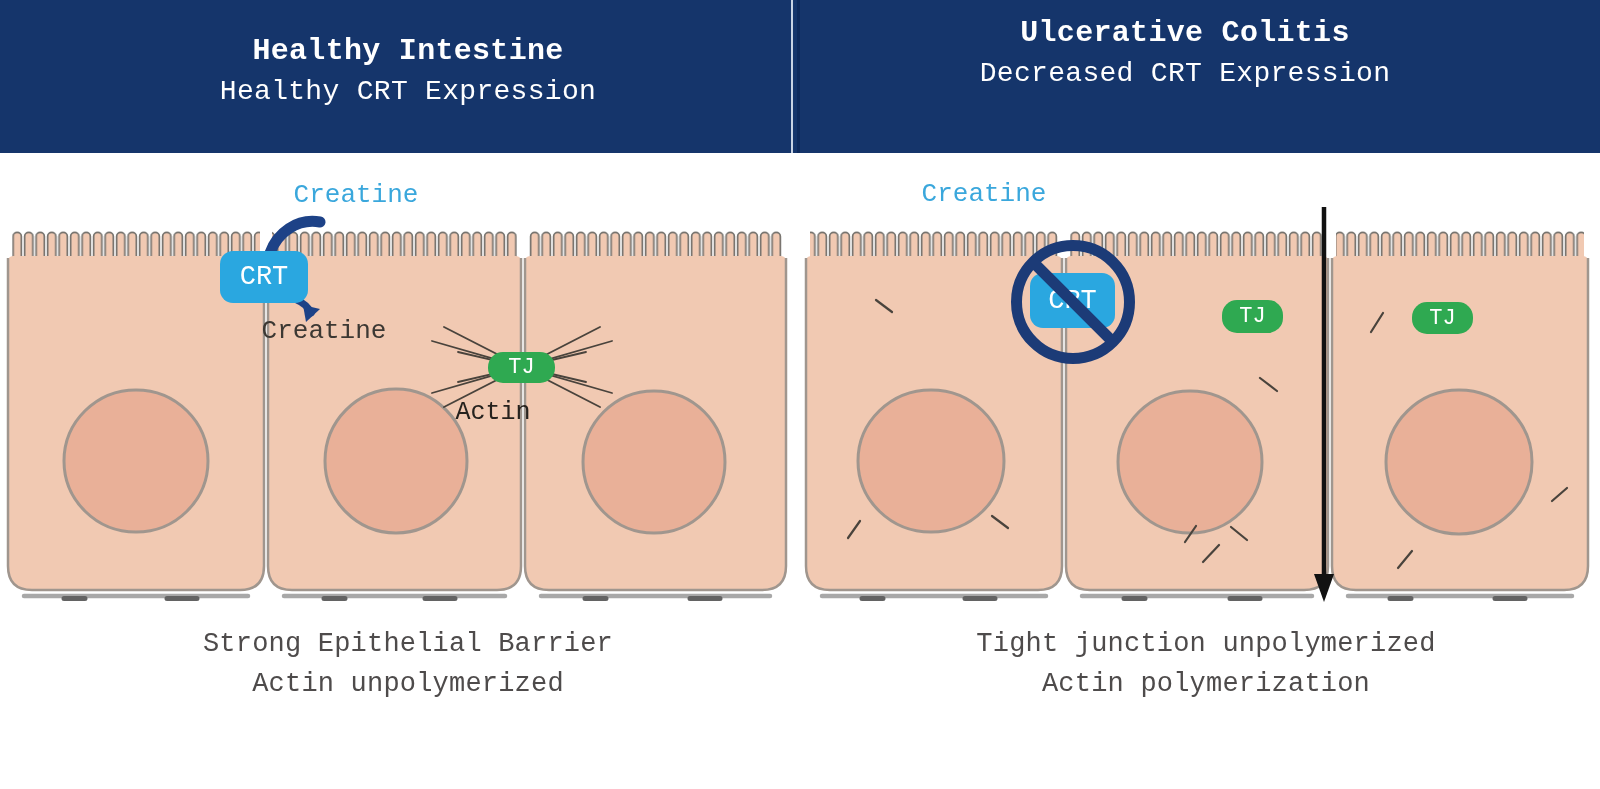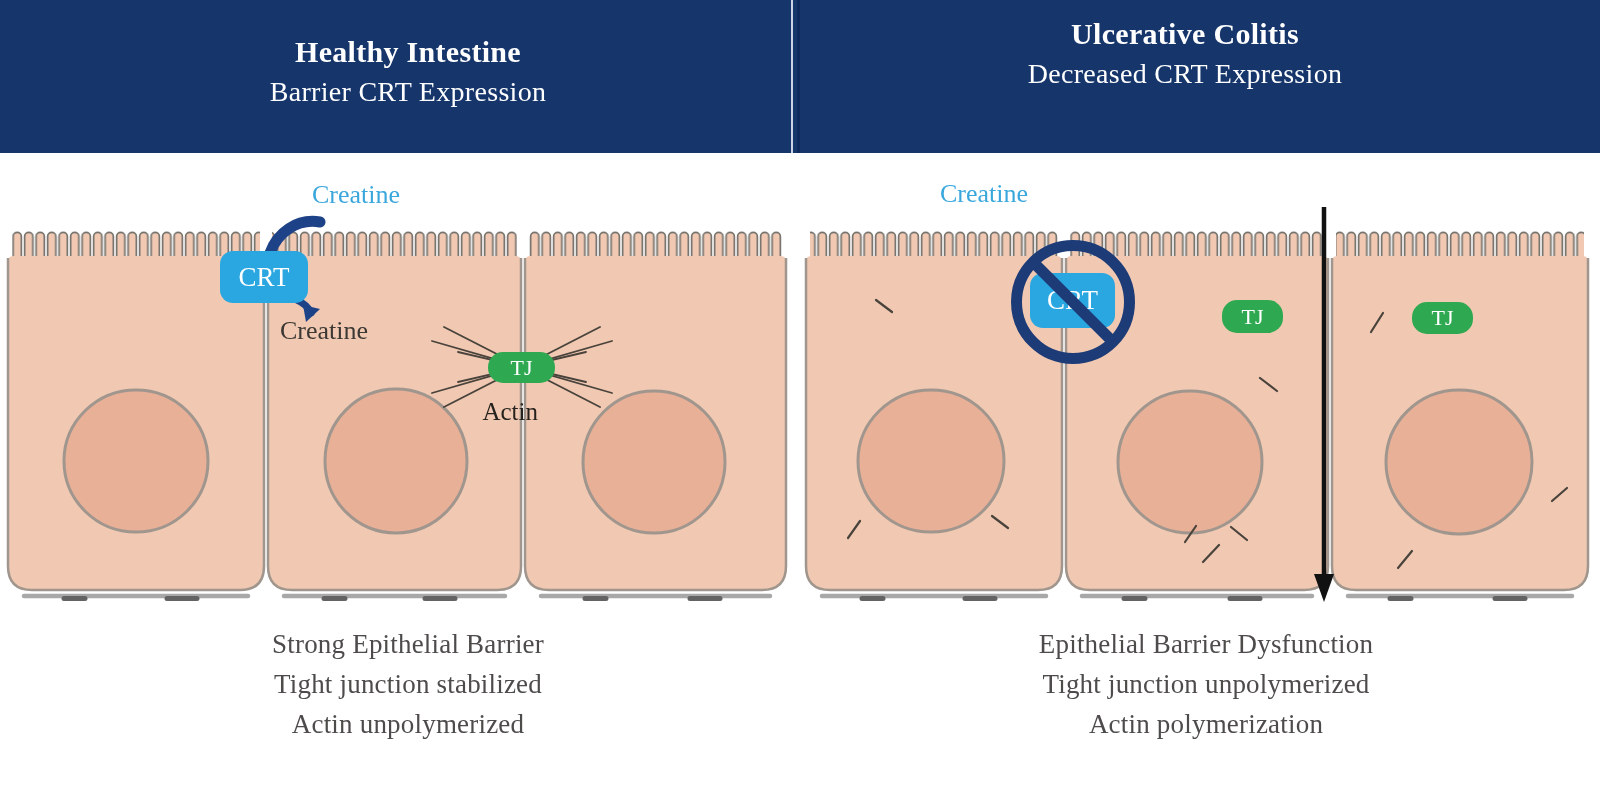--- a/index.html
+++ b/index.html
@@ -1,17 +1,17 @@
 <!DOCTYPE html>
 <html><head>
 <meta charset="utf-8">
 <style>
   html,body{margin:0;padding:0;background:#ffffff;}
   #stage{position:relative;width:1600px;height:789px;background:#ffffff;overflow:hidden;
-         font-family:Liberation Serif, serif;}
+         font-family:Liberation Mono, monospace;}
 
   
   .hdr{position:absolute;top:0;height:153px;background:#15356B;color:#fff;}
   .hdr-left{left:0;width:798px;}
   .hdr-right{left:798px;width:802px;}
   .hdr-divider-dark{position:absolute;left:797px;top:0;width:3px;height:153px;background:#0E2A5C;z-index:5;}
   .hdr-divider-light{position:absolute;left:791px;top:0;width:2px;height:153px;background:#C9D3E3;z-index:5;}
   .hdr-block{position:absolute;width:600px;text-align:center;letter-spacing:.3px;}
   .hb-left{left:108px;top:31px;}
   .hb-right{left:885px;top:13px;}
@@ -43,21 +43,21 @@
 
 <div id="stage">
 
   <div class="hdr hdr-left"></div>
   <div class="hdr hdr-right"></div>
   <div class="hdr-divider-light"></div>
   <div class="hdr-divider-dark"></div>
 
   <div class="hdr-block hb-left" style="color:#fff;z-index:6;">
     <div class="h-line-b">Healthy Intestine</div>
-    <div class="h-line-r">Barrier CRT Expression</div>
+    <div class="h-line-r">Healthy CRT Expression</div>
   </div>
   <div class="hdr-block hb-right" style="color:#fff;z-index:6;">
     <div class="h-line-b">Ulcerative Colitis</div>
     <div class="h-line-r">Decreased CRT Expression</div>
   </div>
 
   <svg id="cells-svg" width="1600" height="789" viewBox="0 0 1600 789">
     <defs>
       <pattern id="villi" patternUnits="userSpaceOnUse" x="0" y="226" width="11.5" height="33">
         <path d="M1.6,33 L1.6,10.5 A4.15,4.15 0 0 1 9.9,10.5 L9.9,33" fill="#F1C9B2" stroke="#76736E" stroke-width="1.7"></path>
@@ -149,36 +149,34 @@
     <g>
       <line x1="1324" y1="207" x2="1324" y2="578" stroke="#111111" stroke-width="4.5"></line>
       <polygon points="1314,574 1334,574 1324,602" fill="#111111"></polygon>
     </g>
   </svg>
 
   <div class="lbl creatine-blue" style="left:286px;top:180px;">Creatine</div>
   <div class="pill crt-box" style="left:220px;top:251px;width:88px;height:52px;">CRT</div>
   <div class="lbl creatine-black" style="left:259px;top:316px;">Creatine</div>
   <div class="pill tj-box" style="left:488px;top:352px;width:67px;height:31px;">TJ</div>
-  <div class="lbl actin-lbl" style="left:448px;top:398px;text-align:right;">Actin</div>
+  <div class="lbl actin-lbl" style="left:448px;top:398px;">Actin</div>
 
   <div class="lbl creatine-blue" style="left:914px;top:179px;">Creatine</div>
   <div class="pill crt-box" style="left:1030px;top:273px;width:85px;height:55px;">CRT</div>
   <div class="pill tj-box" style="left:1222px;top:300px;width:61px;height:33px;">TJ</div>
   <div class="pill tj-box" style="left:1412px;top:302px;width:61px;height:32px;">TJ</div>
 
   <svg id="prohibit-svg" width="140" height="140" viewBox="0 0 140 140">
     <circle cx="70" cy="70" r="56.5" fill="none" stroke="#1C3B77" stroke-width="11"></circle>
     <line x1="31" y1="31" x2="109" y2="109" stroke="#1C3B77" stroke-width="11" stroke-linecap="round"></line>
   </svg>
 
   <div class="caption cap-left">
     <div>Strong Epithelial Barrier</div>
-    <div>Tight junction stabilized</div>
     <div>Actin unpolymerized</div>
   </div>
   <div class="caption cap-right">
-    <div>Epithelial Barrier Dysfunction</div>
     <div>Tight junction unpolymerized</div>
     <div>Actin polymerization</div>
   </div>
 
 </div>
 
 </body></html>

